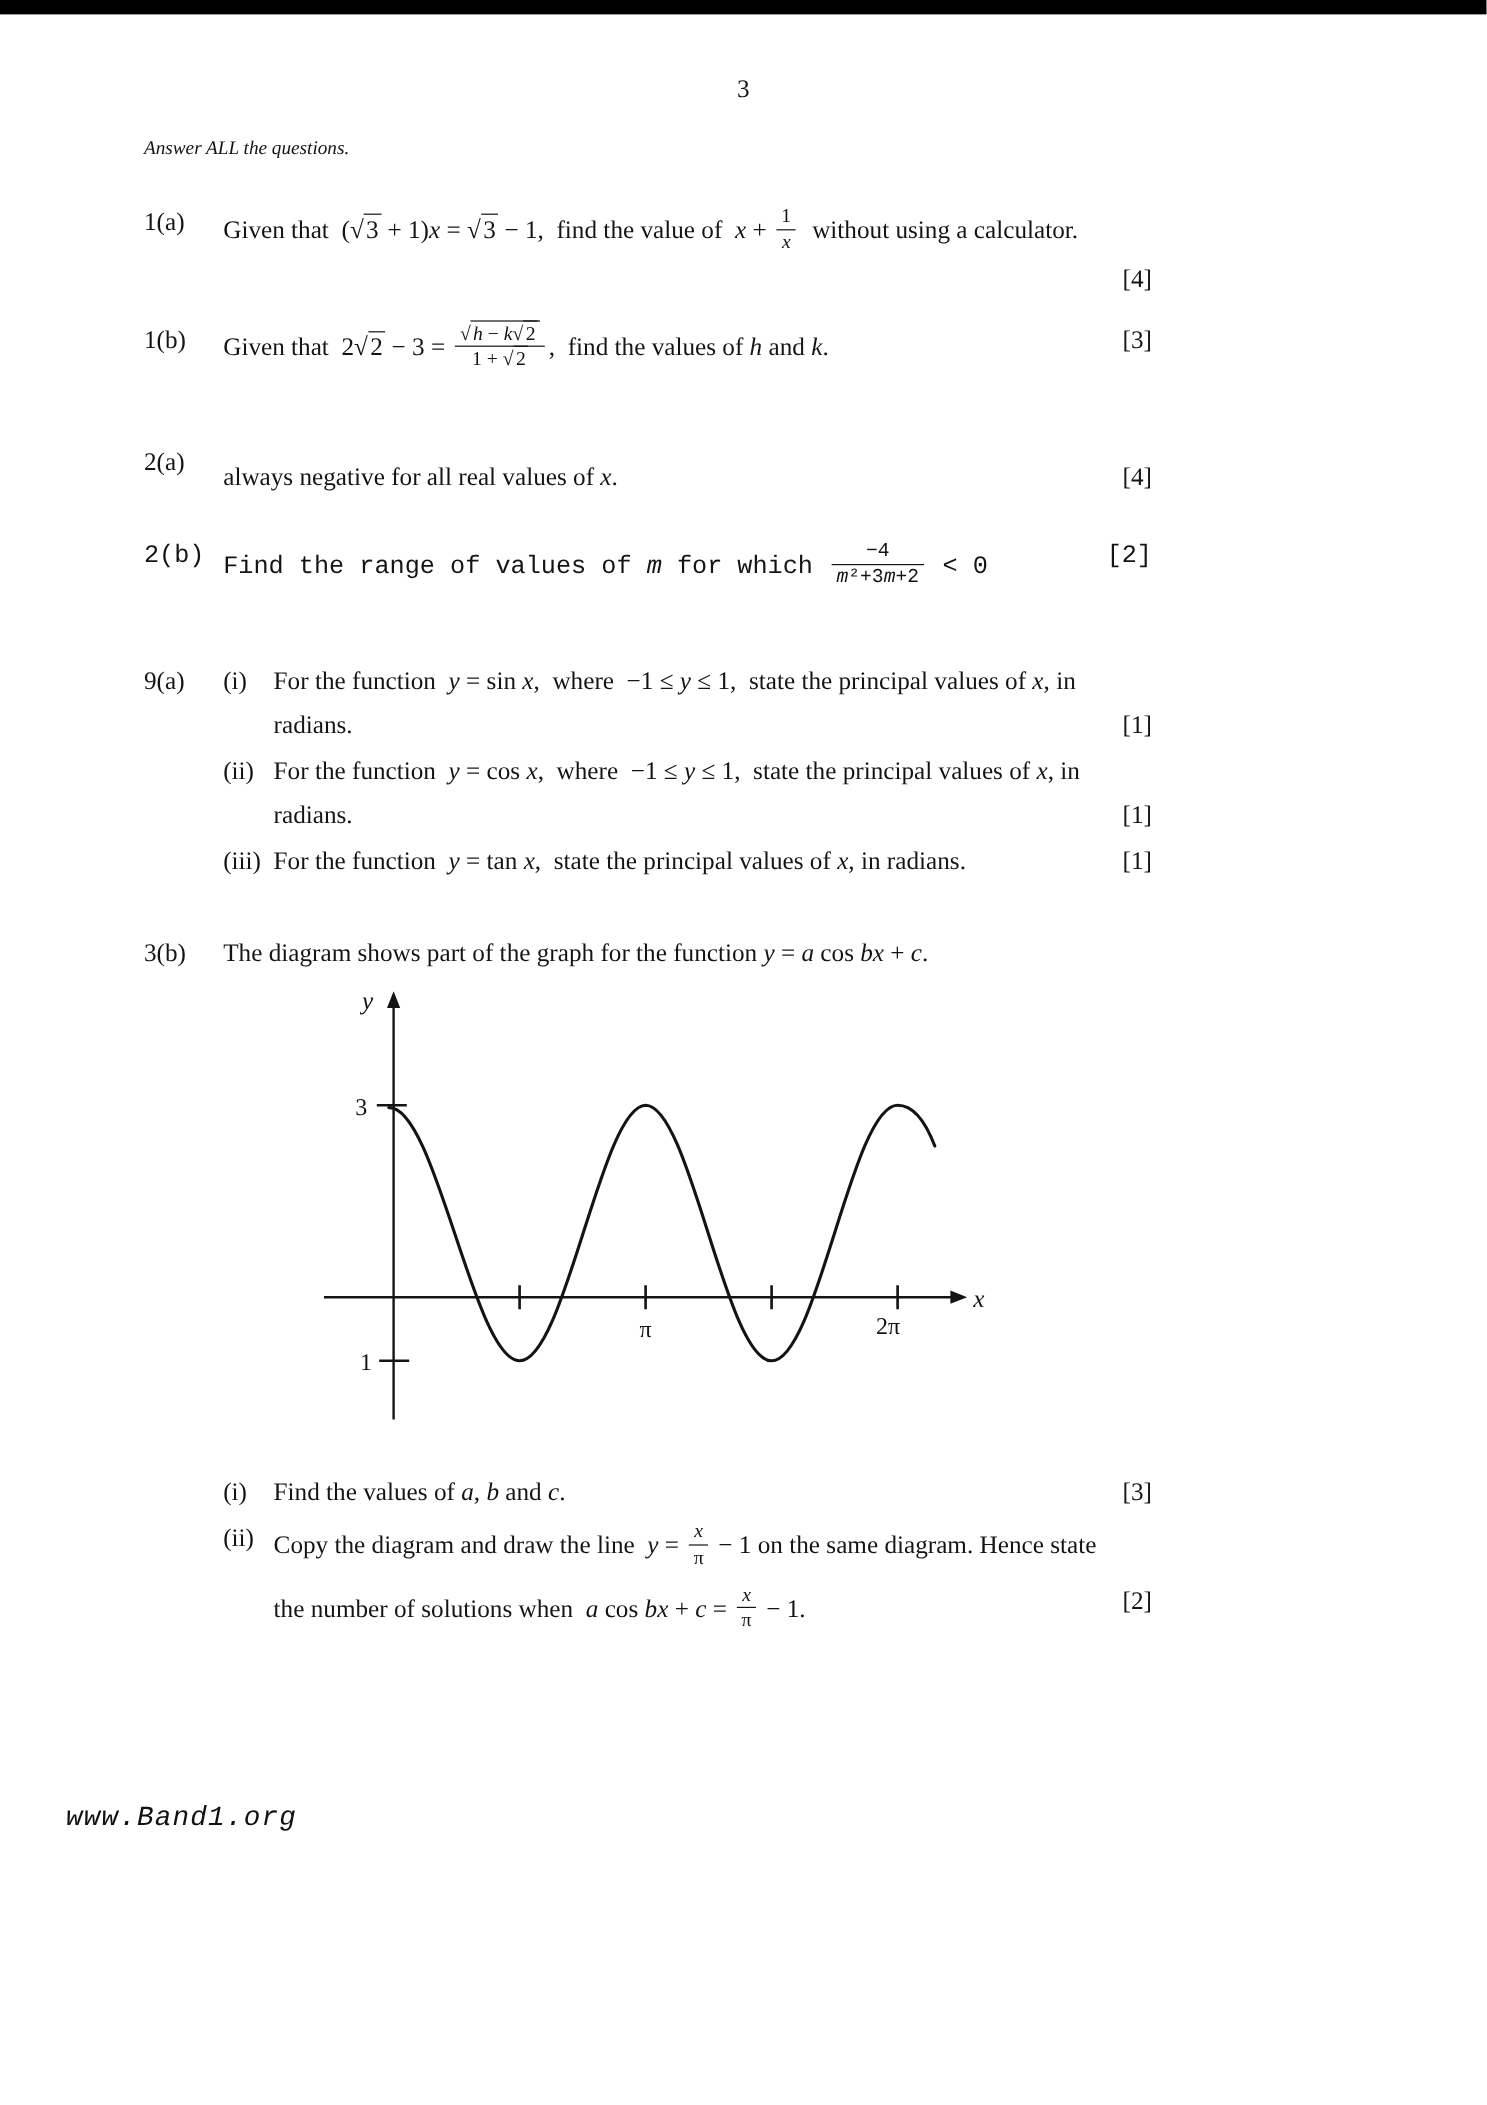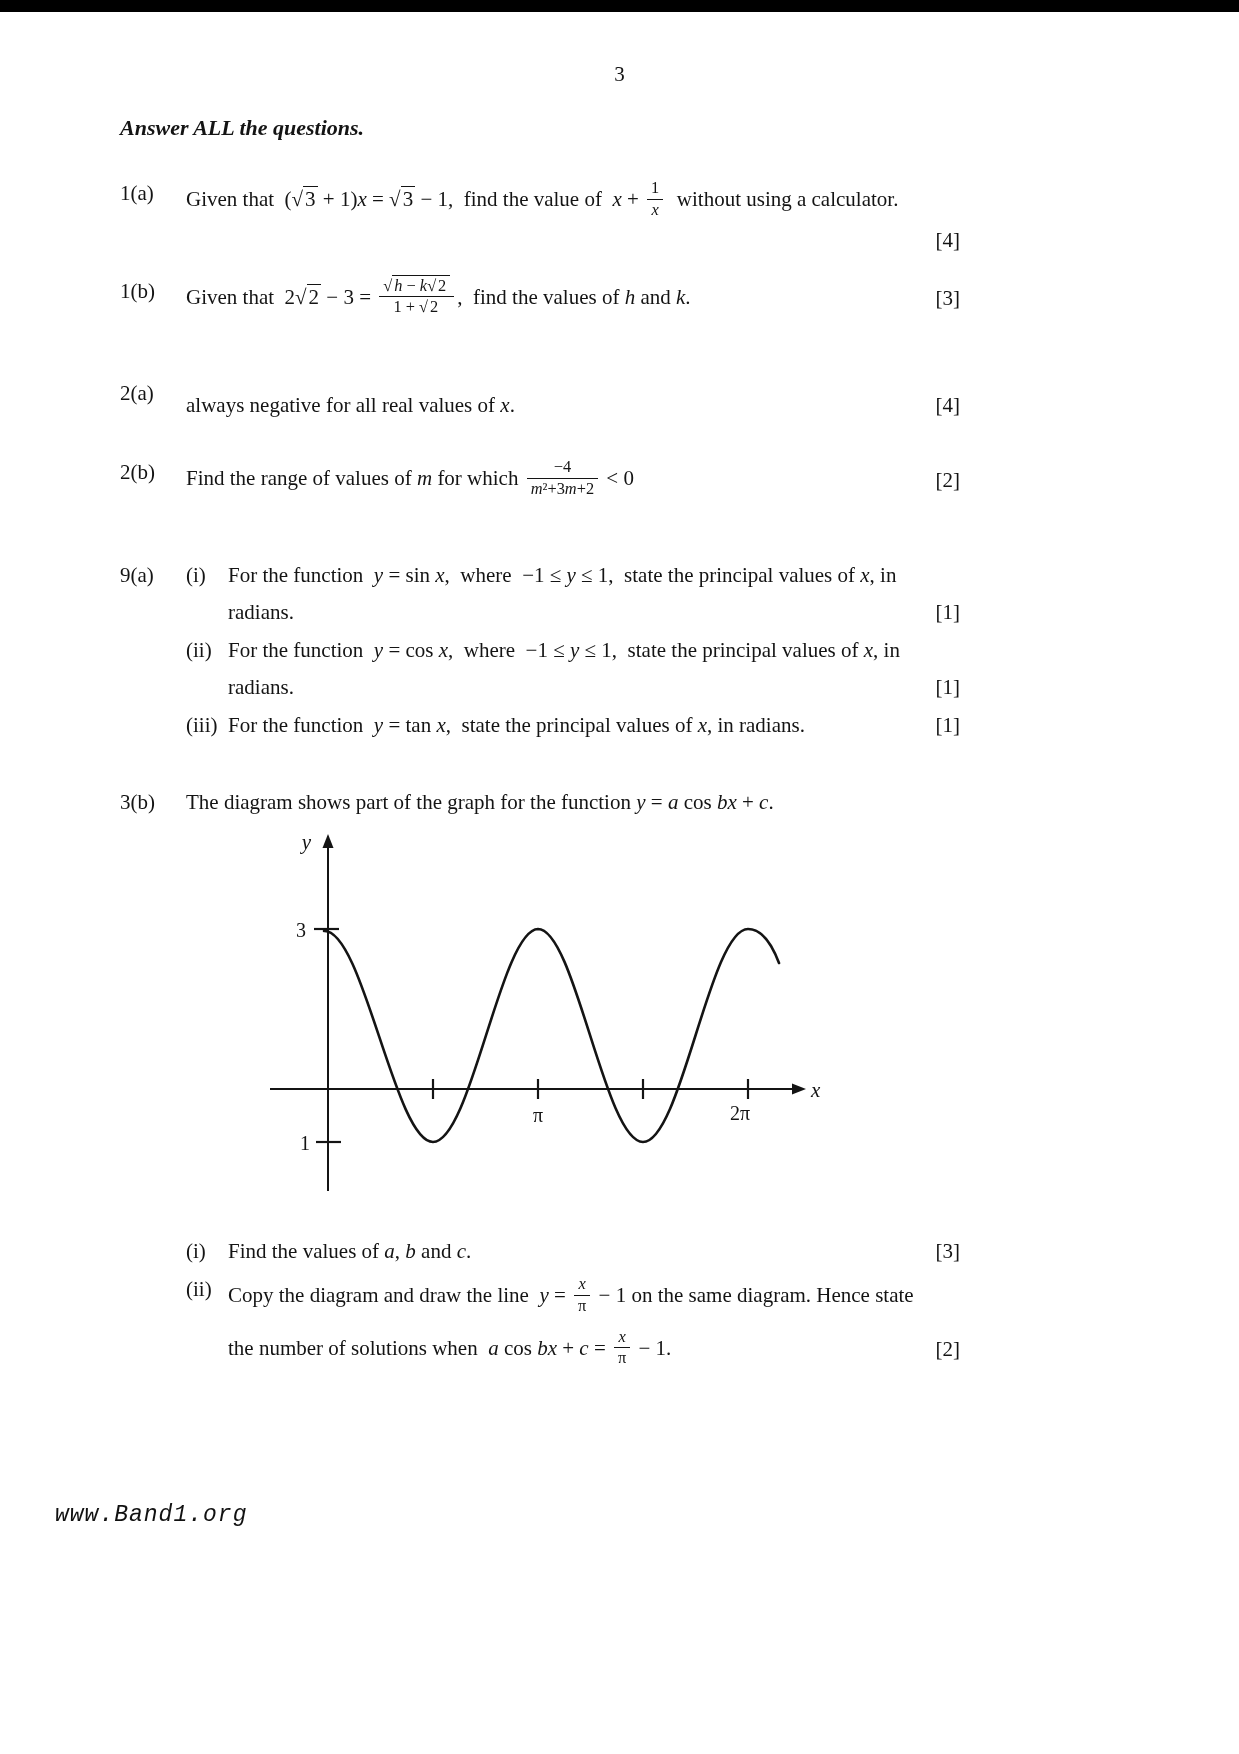--- a/index.html
+++ b/index.html
@@ -4,39 +4,39 @@
 <style>
   html,body { margin:0; padding:0; background:#ffffff; }
   .page {
     position:relative; width:1239px; height:1754px; overflow:hidden;
     background:#ffffff; color:#141414;
     font-family:"Liberation Serif", serif; font-size:21px;
   }
   .topbar { position:absolute; top:0; left:0; width:1239px; height:12px; background:#000; }
   .pagenum { padding-top:62px; text-align:center; font-size:21px; }
   .content { margin:28px 0 0 120px; width:840px; }
-  .intro { font-weight:bold; font-style:italic; font-size:22px; }
+  .intro { font-weight:normal; font-style:italic; font-size:16px; }
 
   .q { display:flex; align-items:flex-start; }
   .qnum { width:66px; flex:none; }
   .qbody { flex:1; min-width:0; }
   .line { display:flex; }
-  .line.vcenter { align-items:center; }
+  .line.vcenter { }
   .ltext { flex:1; min-width:0; white-space:nowrap; }
   .marks { width:46px; flex:none; text-align:right; }
   .marksline { text-align:right; margin-top:6px; }
 
   .sub { display:flex; }
   .subnum { width:42px; flex:none; }
   .subbody { flex:1; min-width:0; }
 
   .mt-q1a { margin-top:40px; }
   .mt-q1b { margin-top:26px; }
   .mt-q2a { margin-top:62px; }
-  .mt-q2b { margin-top:42px; }
+  .mt-q2b { margin-top:42px;font-family:Liberation Mono, monospace; }
   .mt-q3a { margin-top:62px; }
   .mt-q3b { margin-top:52px; }
   .mt-line { margin-top:12px; }
   .mt-item { margin-top:13px; }
   .mt-graph { margin-top:14px; }
   .mt-subi { margin-top:24px; }
   .mt-subii { margin-top:13px; }
 
   .frac {
     display:inline-flex; flex-direction:column; text-align:center;

